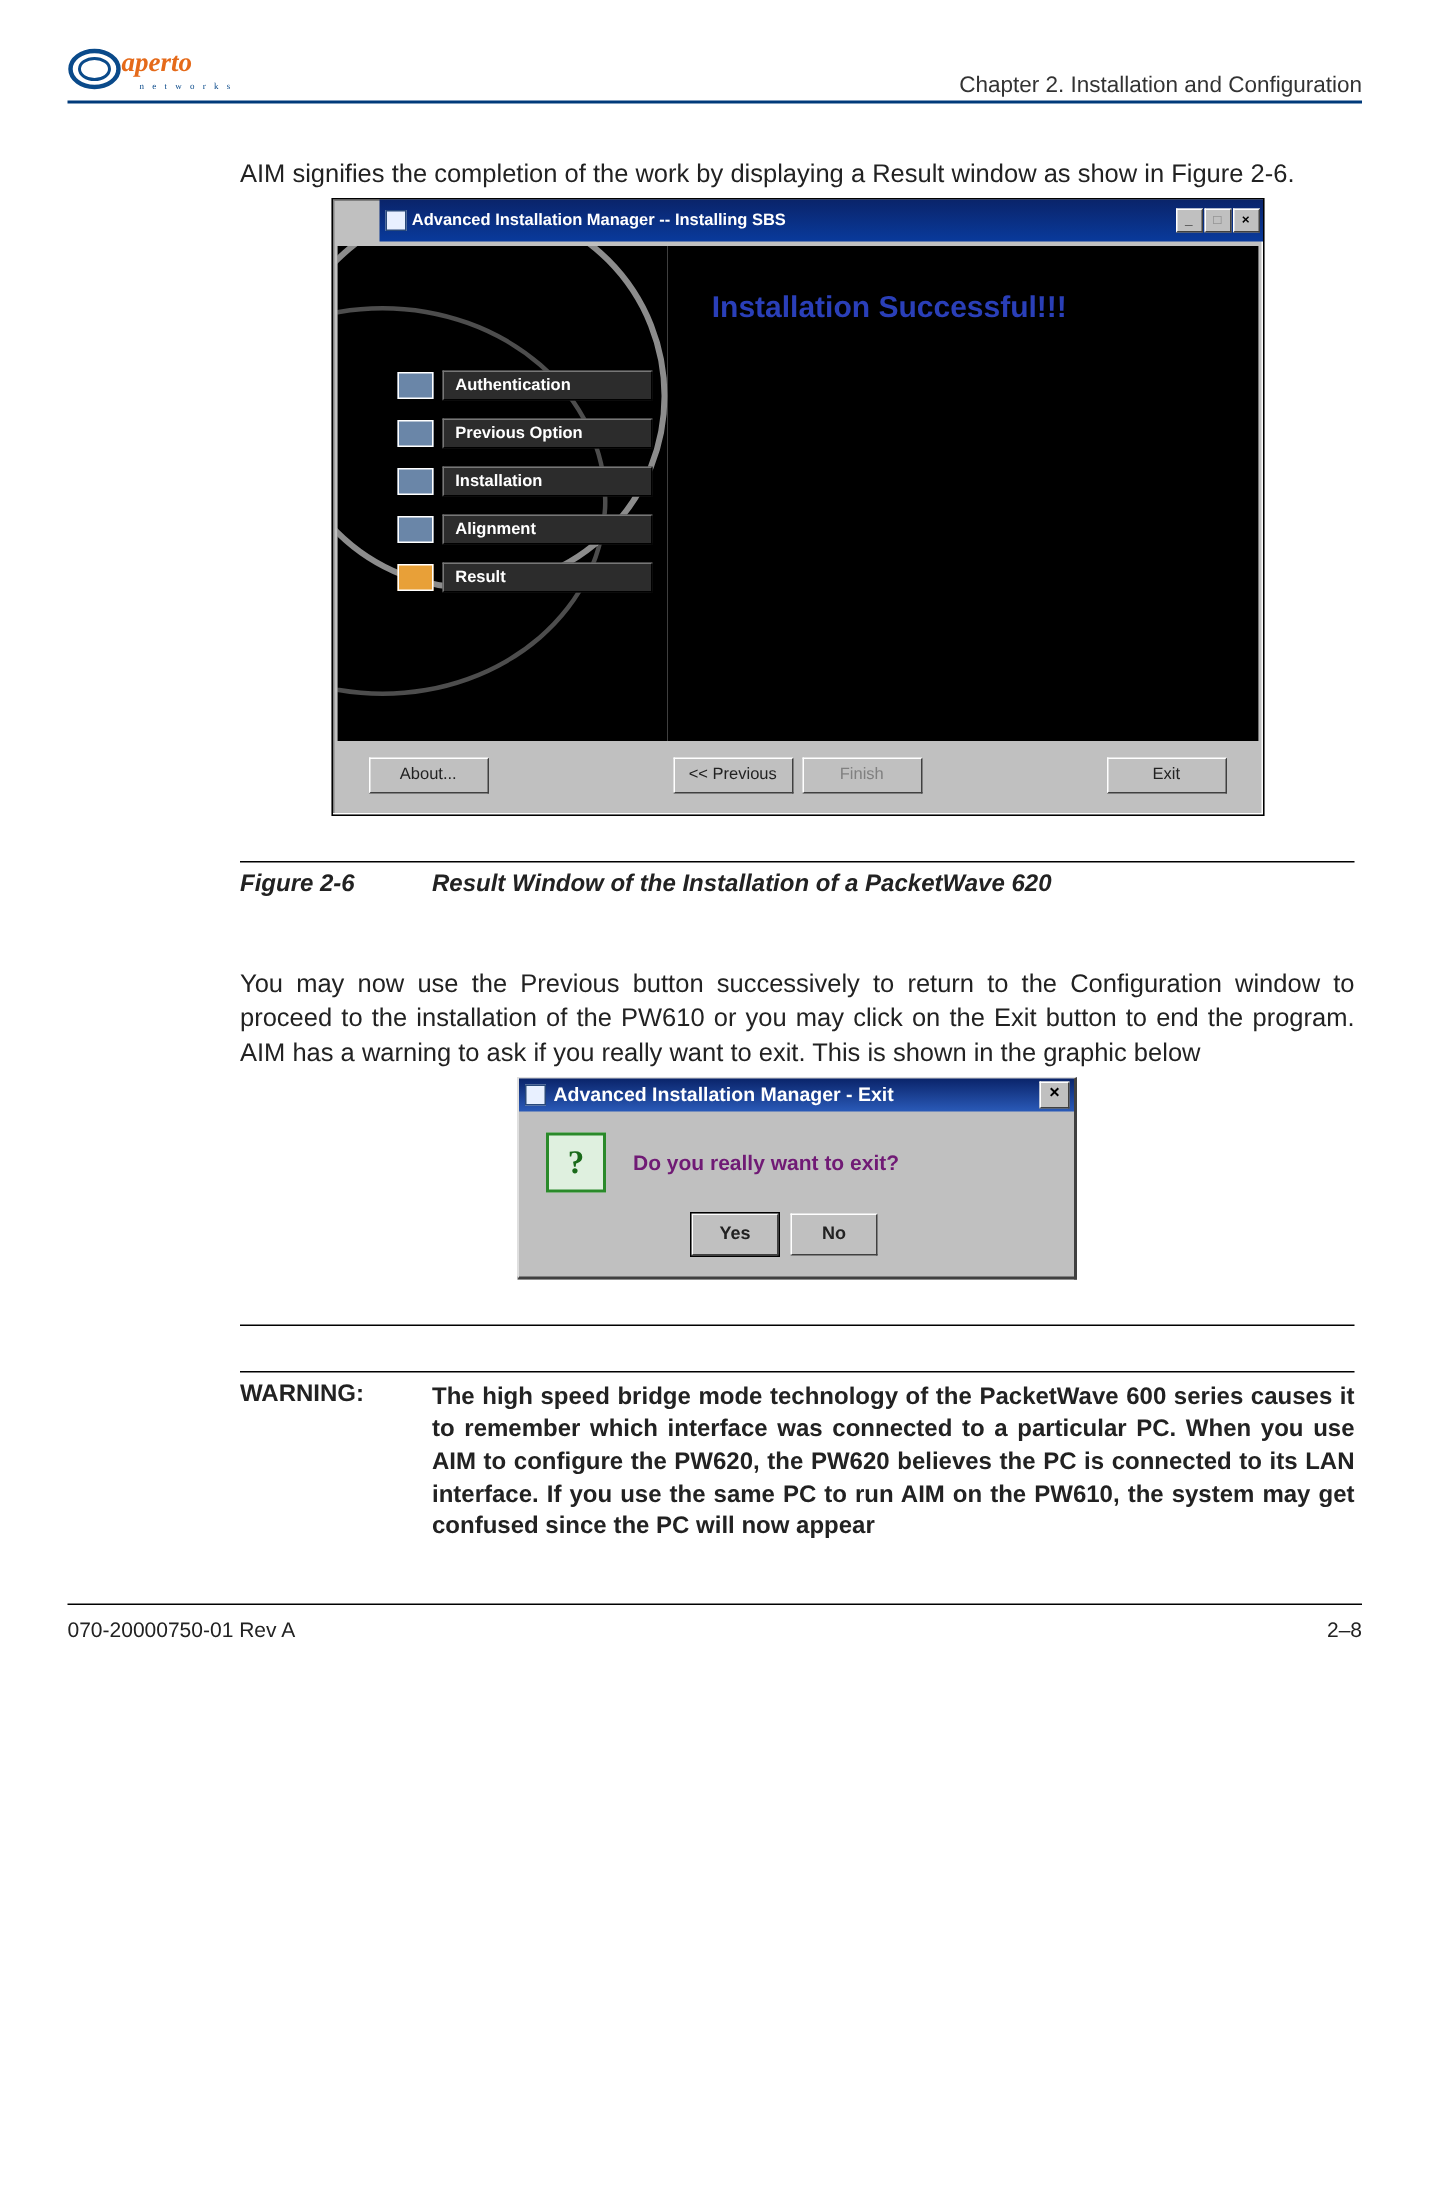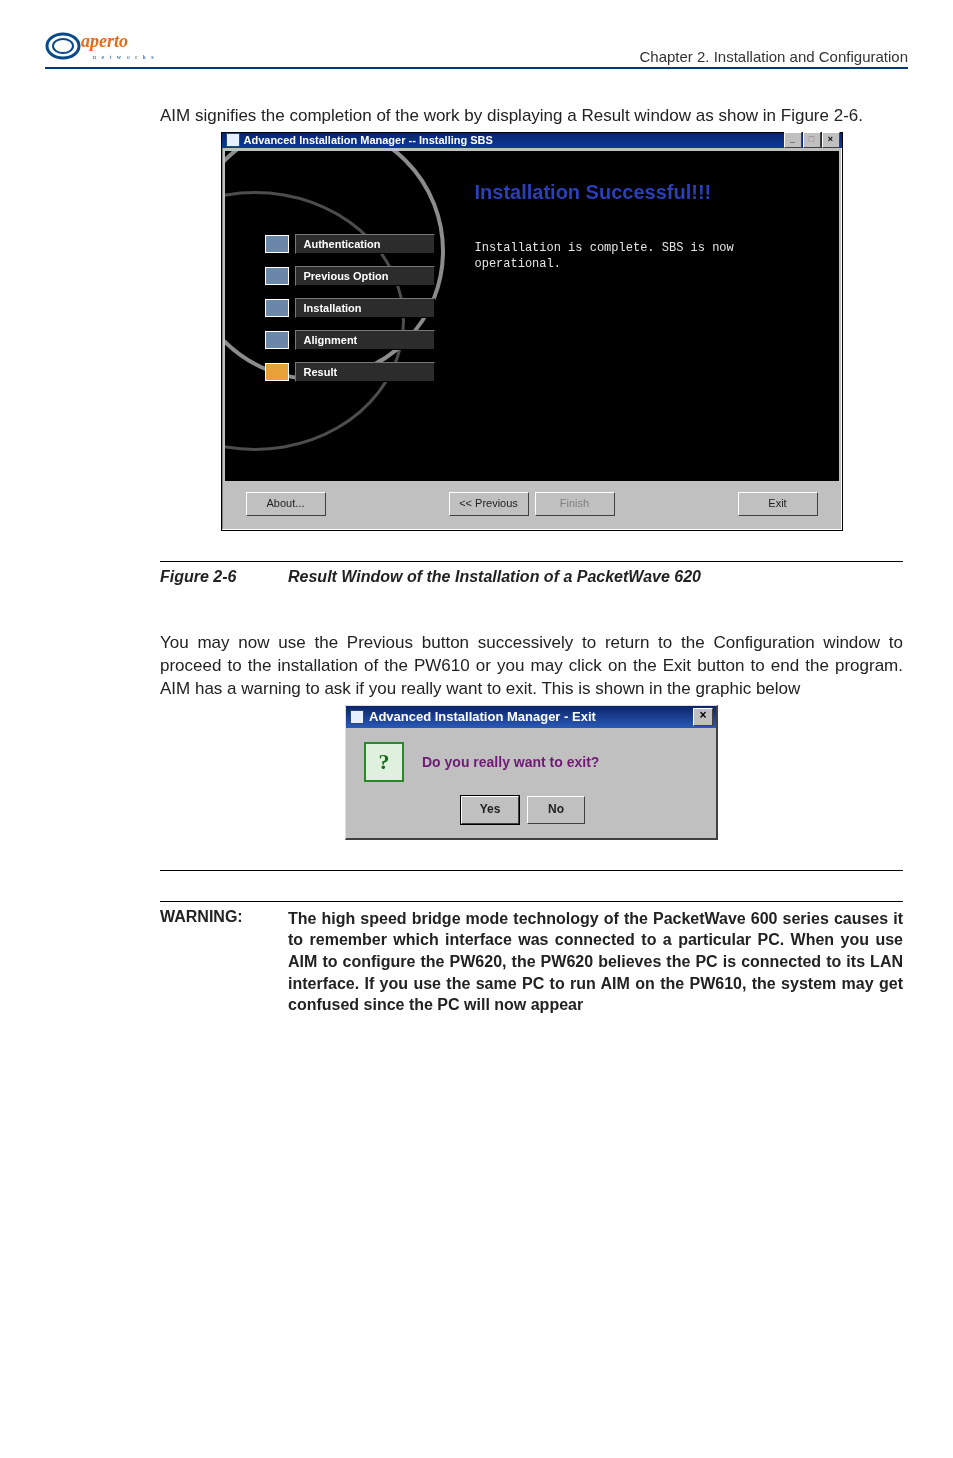--- a/index.html
+++ b/index.html
@@ -48,26 +48,27 @@
   }
 
   
   .win1 {
     width: 620px;
     background: #c0c0c0;
     border: 1px solid #000;
     box-shadow: -1px -1px 0 #fff inset, 1px 1px 0 #808080 inset;
   }
   .win1-titlebar {
-    height: 15px;
+    height: 28px;
     background: linear-gradient(#0a246a, #093a9c);
     display: flex;
     align-items: center;
     justify-content: space-between;
     padding: 0 2px 0 4px;
+    margin-left: 31px;
   }
   .win1-title-left {
     display: flex;
     align-items: center;
     gap: 4px;
   }
   .win1-icon {
     width: 14px;
     height: 14px;
     background: #e8f0ff;
@@ -396,22 +397,20 @@
                 <div class="step-label">Alignment</div>
               </div>
               <div class="step">
                 <div class="step-box active"></div>
                 <div class="step-label">Result</div>
               </div>
             </div>
           </div>
           <div class="win1-right">
             <div class="win1-headline">Installation Successful!!!</div>
-            <div class="win1-msg">Installation is complete. SBS is now
-operational.</div>
           </div>
         </div>
         <div class="win1-buttons">
           <div class="win1-btn">About...</div>
           <div class="win1-btn-group">
             <div class="win1-btn">&lt;&lt; Previous</div>
             <div class="win1-btn disabled">Finish</div>
           </div>
           <div class="win1-btn">Exit</div>
         </div>
@@ -449,14 +448,18 @@
     <hr class="fig-rule">
 
     <hr class="warn-rule">
     <div class="warn-row">
       <div class="warn-label">WARNING:</div>
       <div class="warn-text">The high speed bridge mode technology of the PacketWave 600 series causes it to remember which interface was connected to a particular PC. When you use AIM to configure the PW620, the PW620 believes the PC is connected to its LAN interface. If you use the same PC to run AIM on the PW610, the system may get confused since the PC will now appear</div>
     </div>
 
   </div>
 
+  <div class="footer">
+    <span>070-20000750-01 Rev A</span>
+    <span>2–8</span>
+  </div>
 
 </div>
 
 </body></html>

